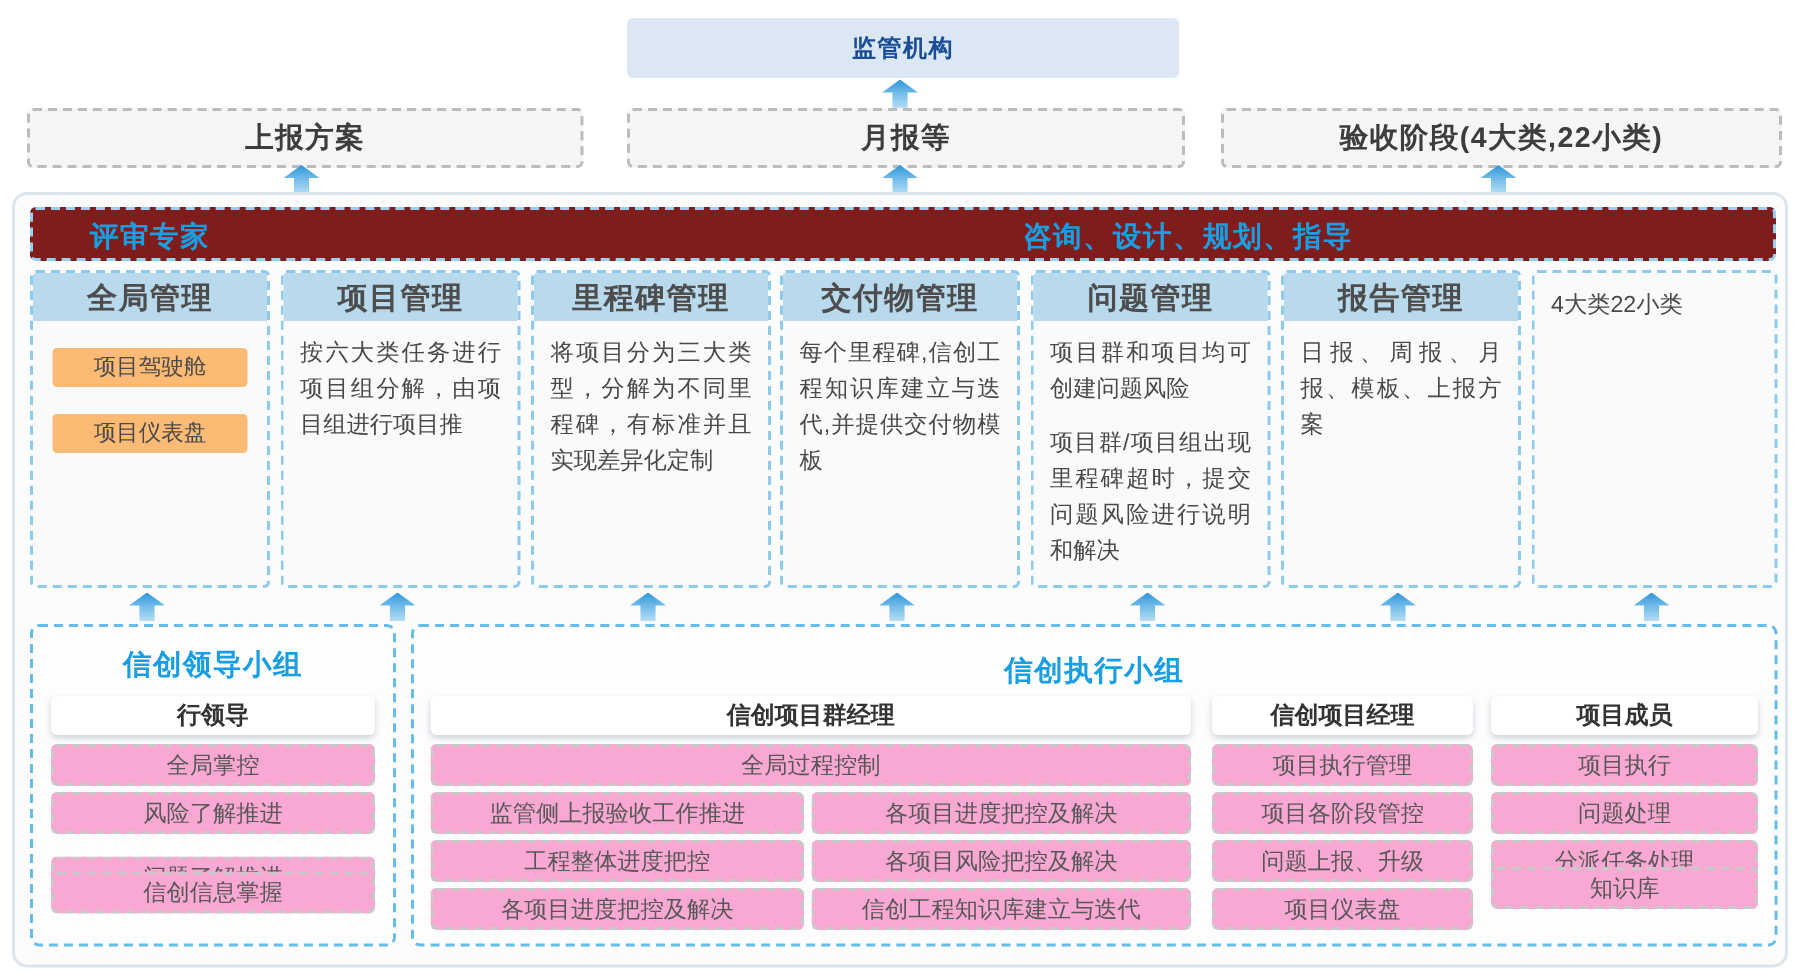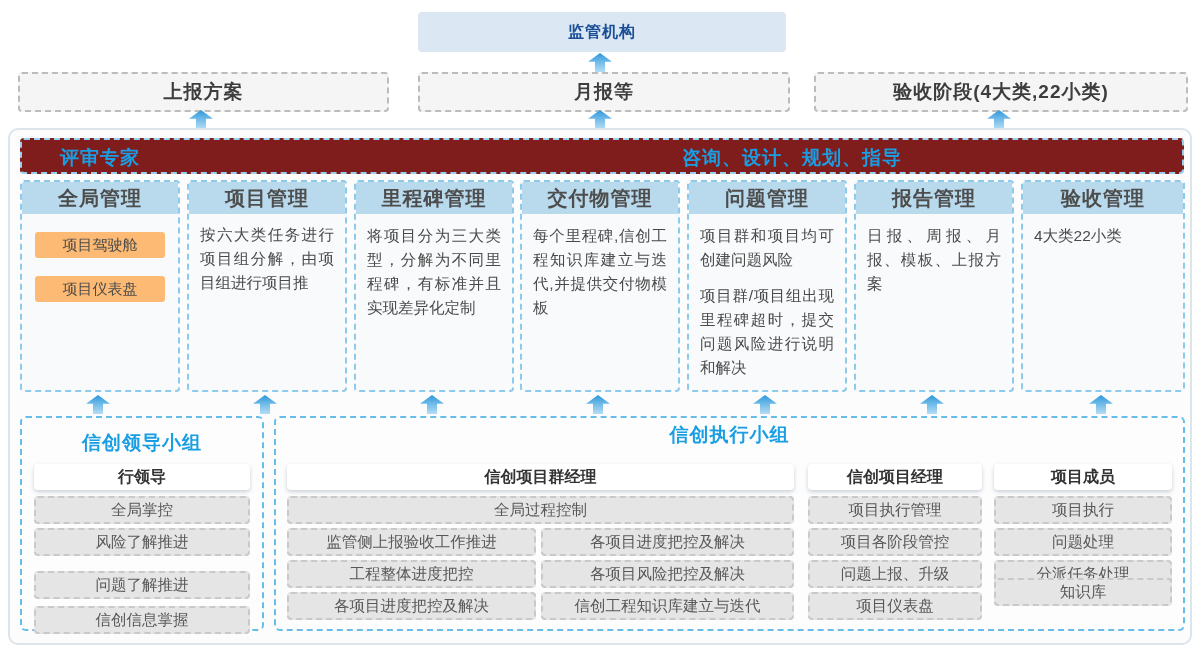--- a/index.html
+++ b/index.html
@@ -51,21 +51,21 @@
   
   .group{
     border:2px dashed #66bde9;border-radius:6px;background:#fdfdfe;
   }
   .role-box{
     background:#ffffff;border-radius:4px;
     box-shadow:0 2px 4px rgba(110,125,140,0.35);
     font-weight:bold;font-size:16px;color:#333333;height:26px;
   }
   .item-dash{
-    border:2px dashed #c9c9c9;border-radius:4px;background:#e5e5e5;
+    border:2px dashed #c9c9c9;border-radius:4px;background:#f9a8d4;
     font-size:15.5px;color:#585858;height:24px;
   }
   
   .arrow{
     width:24px;height:19px;
     background:linear-gradient(180deg,#2f97d9 0%,#6db9e8 45%,#b5ddf4 100%);
     clip-path:polygon(50% 0,100% 46%,71% 46%,71% 100%,29% 100%,29% 46%,0 46%);
   }
 </style>
 </head>
@@ -130,45 +130,44 @@
     </div>
 
     <div class="abs col" style="left:844px;top:50px;width:156px;height:208px;">
       <div class="col-header">报告管理</div>
       <div class="col-body">
           <p>日报、周报、月报、模板、上报方案</p>
         </div>
     </div>
 
     <div class="abs col" style="left:1011px;top:50px;width:160px;height:208px;">
-      <div class="col-header">验收管理</div>
       <div class="col-body">
           <p>4大类22小类</p>
         </div>
     </div>
 
     <div class="abs arrow" style="left:76px;top:265px;"></div>
     <div class="abs arrow" style="left:243px;top:265px;"></div>
     <div class="abs arrow" style="left:410px;top:265px;"></div>
     <div class="abs arrow" style="left:576px;top:265px;"></div>
     <div class="abs arrow" style="left:743px;top:265px;"></div>
     <div class="abs arrow" style="left:910px;top:265px;"></div>
     <div class="abs arrow" style="left:1079px;top:265px;"></div>
 
     <div class="abs group" style="left:10px;top:286px;width:240px;height:211px;">
       <div class="abs blue-title" style="left:0;right:0;top:12px;text-align:center;">信创领导小组</div>
       <div class="abs role-box flexc" style="left:12px;right:12px;top:46px;">行领导</div>
       <div class="abs item-dash flexc" style="left:12px;right:12px;top:78px;">全局掌控</div>
       <div class="abs item-dash flexc" style="left:12px;right:12px;top:110px;">风险了解推进</div>
       <div class="abs item-dash flexc" style="left:12px;right:12px;top:142px;margin-top:11px;">问题了解推进</div>
-      <div class="abs item-dash flexc" style="left:12px;right:12px;top:188px;">信创信息掌握</div>
+      <div class="abs item-dash flexc" style="left:12px;right:12px;top:163px;">信创信息掌握</div>
     </div>
 
     <div class="abs group" style="left:264px;top:286px;width:907px;height:211px;">
-      <div class="abs blue-title" style="left:0;right:0;top:4px;text-align:center;">信创执行小组</div>
+      <div class="abs blue-title" style="left:0;right:0;top:16px;text-align:center;">信创执行小组</div>
 
       <div class="abs role-box flexc" style="left:11px;top:46px;width:507px;">信创项目群经理</div>
       <div class="abs item-dash flexc" style="left:11px;top:78px;width:503px;">全局过程控制</div>
       <div class="abs item-dash flexc" style="left:11px;top:110px;width:245px;">监管侧上报验收工作推进</div>
       <div class="abs item-dash flexc" style="left:11px;top:142px;width:245px;">工程整体进度把控</div>
       <div class="abs item-dash flexc" style="left:11px;top:174px;width:245px;">各项目进度把控及解决</div>
       <div class="abs item-dash flexc" style="left:265px;top:110px;width:249px;">各项目进度把控及解决</div>
       <div class="abs item-dash flexc" style="left:265px;top:142px;width:249px;">各项目风险把控及解决</div>
       <div class="abs item-dash flexc" style="left:265px;top:174px;width:249px;">信创工程知识库建立与迭代</div>
 

